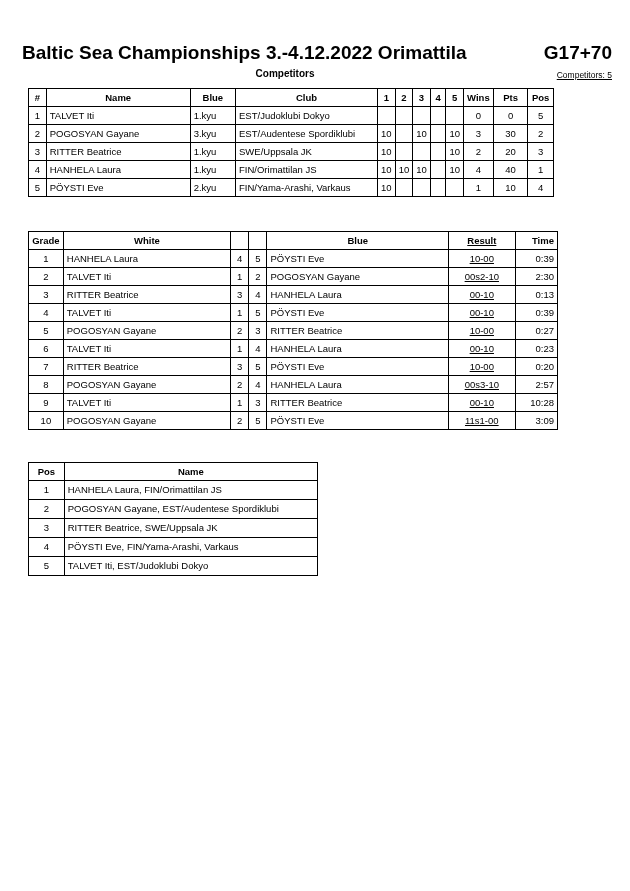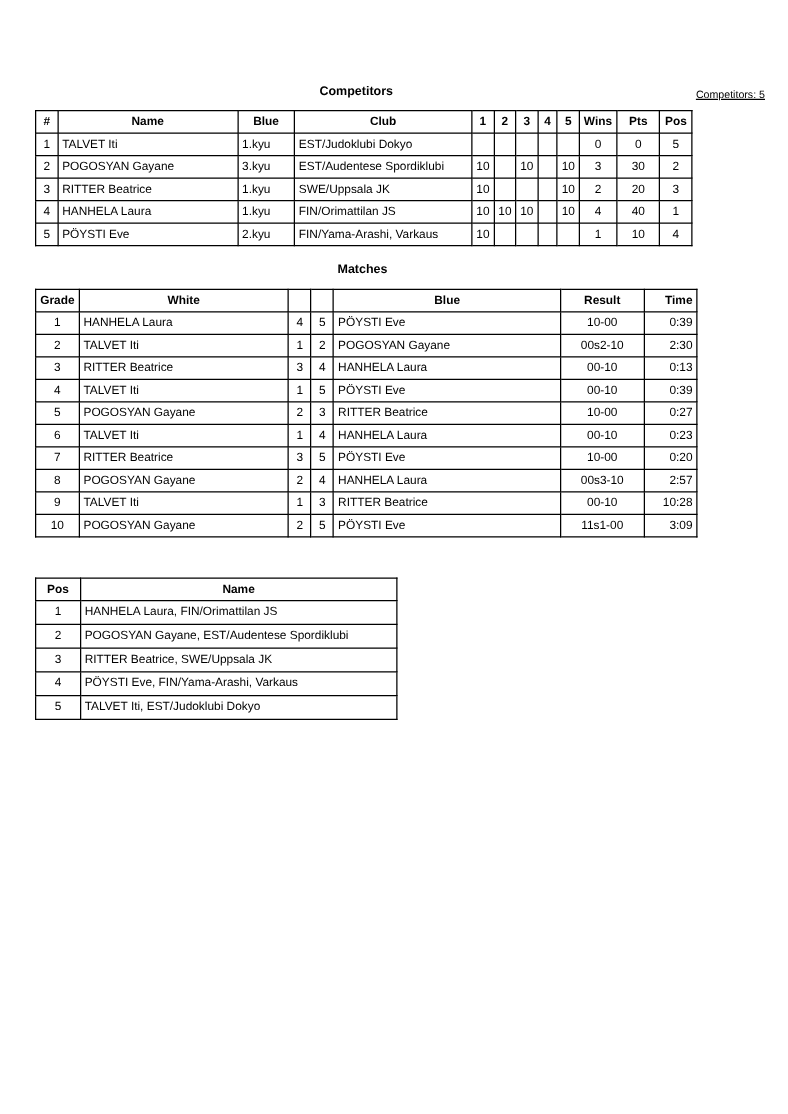--- a/index.html
+++ b/index.html
@@ -105,39 +105,43 @@
     position: absolute;
     top: 231px;
     left: 28px;
     width: 530px;
   }
   #matches-table .col-match  { width: 28px; }
   #matches-table .col-white  { width: 166px; }
   #matches-table .col-ws     { width: 18px; }
   #matches-table .col-bs     { width: 18px; }
   #matches-table .col-blue   { width: 180px; margin-left: 30px; }
-  #matches-table .col-result { width: 66px; }
+  #matches-table .col-result { width: 66px; text-decoration: underline; }
   #matches-table .col-time   { width: 42px; text-align: right; }
 
   
   #results-table {
     position: absolute;
     top: 462px;
     left: 28px;
     width: 290px;
   }
   #results-table .col-pos  { width: 36px; }
   #results-table .col-name { width: 254px; }
   #results-table td { height: 18px; line-height: 18px; }
 </style>
 </head>
 <body>
 
 <div class="page">
 
+  <div class="title-row">
+    <span class="title-main">Baltic Sea Championships  3.-4.12.2022  Orimattila</span>
+    <span class="title-cat">G17+70</span>
+  </div>
 
   <div class="section-label competitors-label">Competitors</div>
   <div class="competitors-count">Competitors: 5</div>
 
   <table id="competitors-table">
     <thead>
       <tr>
         <th class="col-num">#</th>
         <th class="col-name">Name</th>
         <th class="col-grade">Blue</th>
@@ -219,21 +223,20 @@
         <td class="c col-r"></td>
         <td class="c col-r"></td>
         <td class="c col-r"></td>
         <td class="c col-wins">1</td>
         <td class="c col-pts">10</td>
         <td class="c col-pos">4</td>
       </tr>
     </tbody>
   </table>
 
-  <div class="section-label matches-label">Matches</div>
 
   <table id="matches-table">
     <thead>
       <tr>
         <th class="col-match">Grade</th>
         <th class="col-white">White</th>
         <th class="col-ws"></th>
         <th class="col-bs"></th>
         <th class="col-blue">Blue</th>
         <th class="col-result">Result</th>

